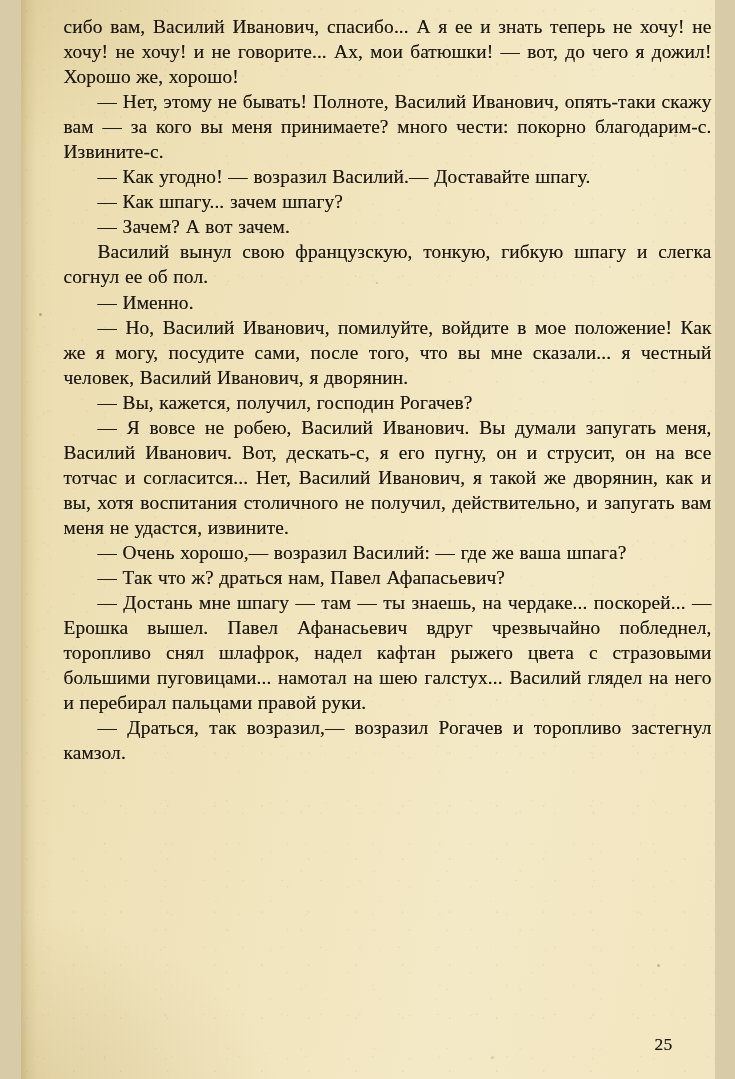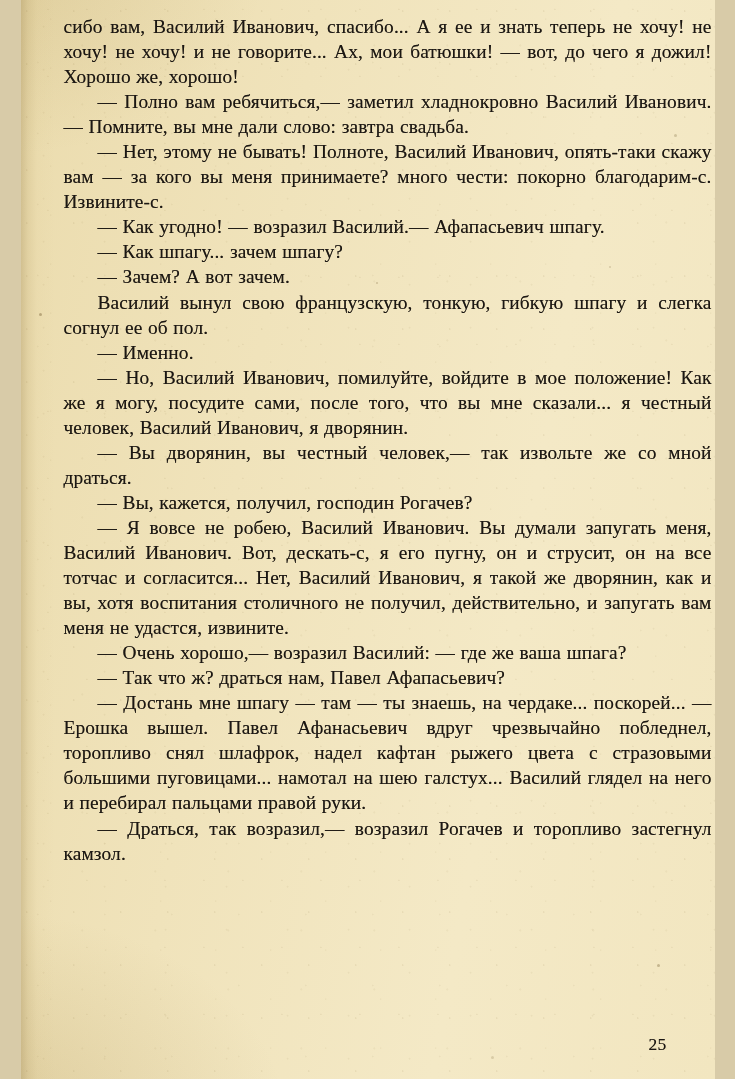--- a/index.html
+++ b/index.html
@@ -79,21 +79,21 @@
     
     text-shadow: 0 0 0.45px rgba(40,30,18,0.55);
   }
 
   p.indent {
     text-indent: 34px;
   }
 
   #folio {
     position: absolute;
-    right: 48px;
+    right: 42px;
     top: 1036px;
     font-size: 17.5px;
     line-height: 1;
     letter-spacing: 0.3px;
     text-shadow: 0 0 0.45px rgba(40,30,18,0.55);
   }
 </style>
 </head>
 <body>
 
@@ -103,29 +103,27 @@
 
   <div class="speck" style="left:18px;  top:313px; width:3px; height:3px;"></div>
   <div class="speck" style="left:355px; top:282px; width:2px; height:2px; background:rgba(110,88,44,0.28);"></div>
   <div class="speck" style="left:653px; top:134px; width:3px; height:3px; background:rgba(110,88,44,0.26);"></div>
   <div class="speck" style="left:636px; top:964px; width:3px; height:3px; background:rgba(110,88,44,0.34);"></div>
   <div class="speck" style="left:588px; top:266px; width:2px; height:2px; background:rgba(110,88,44,0.22);"></div>
   <div class="speck" style="left:470px; top:1056px; width:3px; height:3px; background:rgba(110,88,44,0.20);"></div>
 
   <div id="text-column">
     <p class="para">сибо вам, Василий Иванович, спасибо... А я ее и знать теперь не хочу! не хочу! не хочу! и не говорите... Ах, мои батюшки! — вот, до чего я дожил! Хорошо же, хорошо!</p>
-    <p class="para indent">— Полно вам ребячиться,— заметил хладнокровно Василий Иванович.— Помните, вы мне дали слово: завтра свадьба.</p>
     <p class="para indent">— Нет, этому не бывать! Полноте, Василий Иванович, опять-таки скажу вам — за кого вы меня принимаете? много чести: покорно благодарим-с. Извините-с.</p>
-    <p class="para indent">— Как угодно! — возразил Василий.— Афапасьевич шпагу.</p>
+    <p class="para indent">— Как угодно! — возразил Василий.— Доставайте шпагу.</p>
     <p class="para indent">— Как шпагу... зачем шпагу?</p>
     <p class="para indent">— Зачем? А вот зачем.</p>
     <p class="para indent">Василий вынул свою французскую, тонкую, гибкую шпагу и слегка согнул ее об пол.</p>
     <p class="para indent">— Именно.</p>
     <p class="para indent">— Но, Василий Иванович, помилуйте, войдите в мое положение! Как же я могу, посудите сами, после того, что вы мне сказали... я честный человек, Василий Иванович, я дворянин.</p>
-    <p class="para indent">— Вы дворянин, вы честный человек,— так извольте же со мной драться.</p>
     <p class="para indent">— Вы, кажется, получил, господин Рогачев?</p>
     <p class="para indent">— Я вовсе не робею, Василий Иванович. Вы думали запугать меня, Василий Иванович. Вот, дескать-с, я его пугну, он и струсит, он на все тотчас и согласится... Нет, Василий Иванович, я такой же дворянин, как и вы, хотя воспитания столичного не получил, действительно, и запугать вам меня не удастся, извините.</p>
     <p class="para indent">— Очень хорошо,— возразил Василий: — где же ваша шпага?</p>
     <p class="para indent">— Так что ж? драться нам, Павел Афапасьевич?</p>
     <p class="para indent">— Достань мне шпагу — там — ты знаешь, на чердаке... поскорей... — Ерошка вышел. Павел Афанасьевич вдруг чрезвычайно побледнел, торопливо снял шлафрок, надел кафтан рыжего цвета с стразовыми большими пуговицами... намотал на шею галстух... Василий глядел на него и перебирал пальцами правой руки.</p>
     <p class="para indent">— Драться, так возразил,— возразил Рогачев и торопливо застегнул камзол.</p>
   </div>
 
   <div id="folio">25</div>
 

